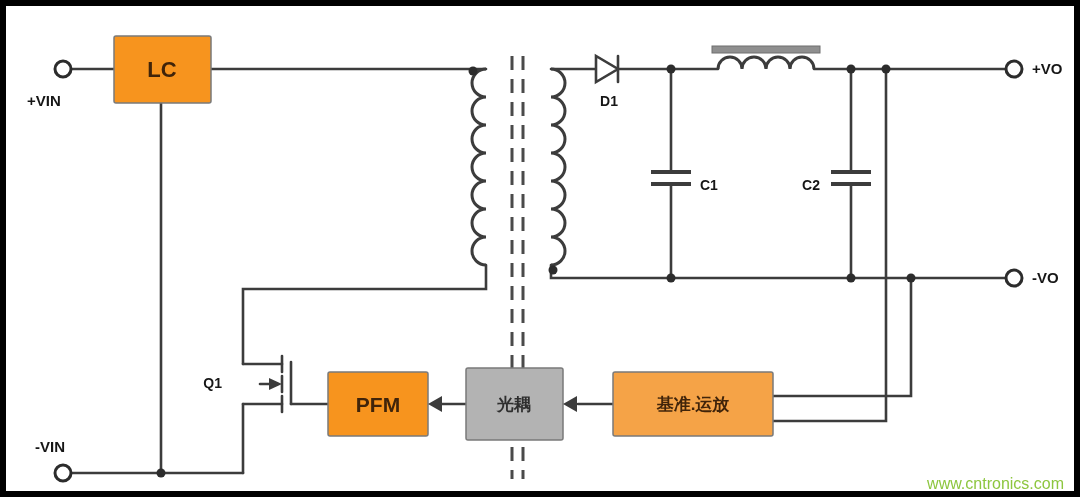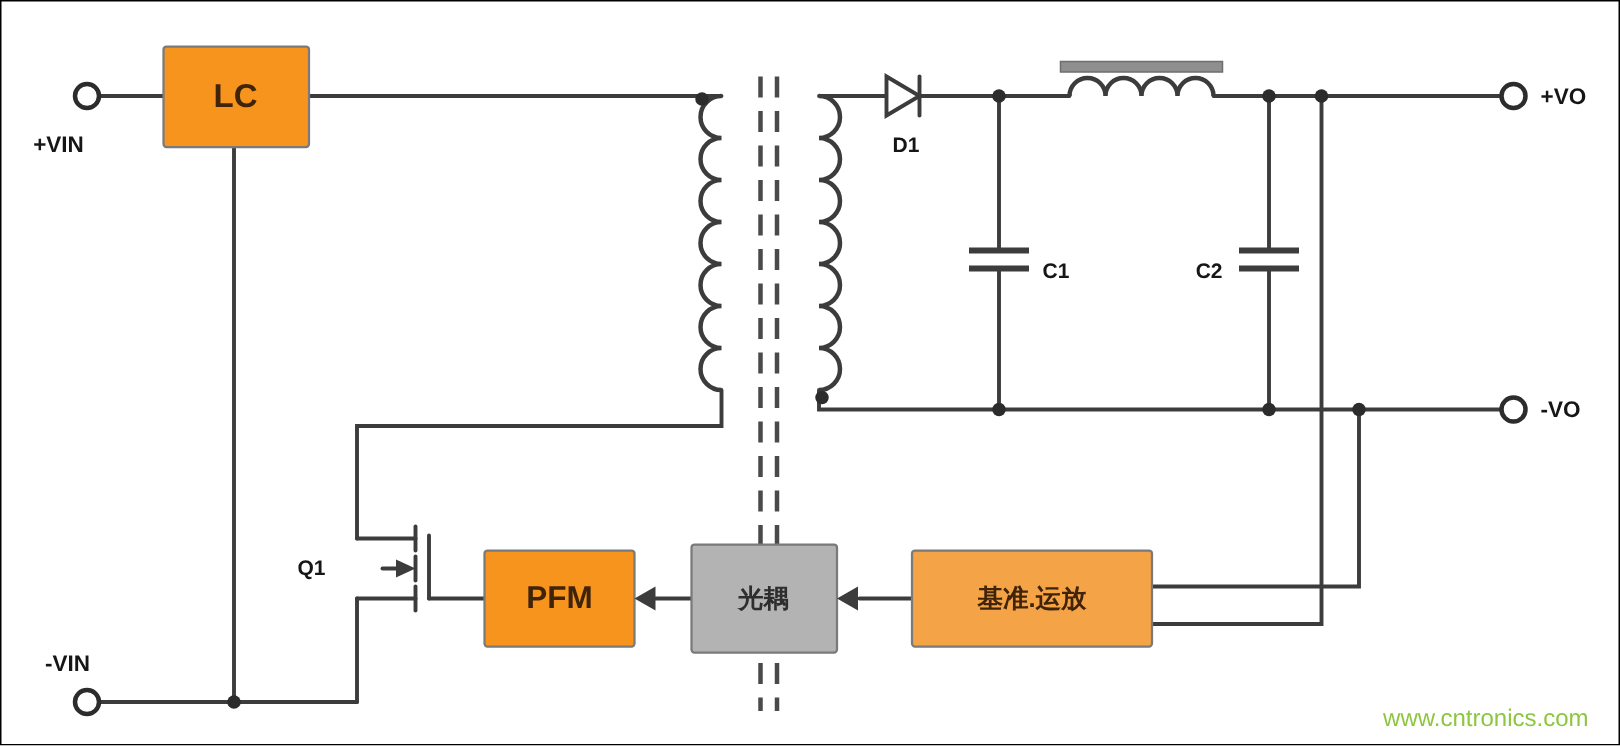--- a/index.html
+++ b/index.html
@@ -3,21 +3,21 @@
 <meta charset="utf-8">
 <style>
   html, body { margin: 0; padding: 0; background: #ffffff; }
   .canvas-wrap {
     position: relative;
     width: 1080px;
     height: 497px;
     background: #ffffff;
     font-family: "Liberation Sans", "DejaVu Sans", sans-serif;
     overflow: hidden;
-    border: 1px solid #000000;
+    border: 6px solid #000000;
     box-sizing: border-box;
   }
   svg { display: block; }
   .wire        { stroke: #3c3c3c; stroke-width: 2.6; fill: none; stroke-linecap: round; }
   .wire-thick  { stroke: #3c3c3c; stroke-width: 4;   fill: none; stroke-linecap: butt; }
   .coil        { stroke: #3c3c3c; stroke-width: 3;   fill: none; }
   .core-dash   { stroke: #4a4a4a; stroke-width: 3;   fill: none; stroke-dasharray: 14 9; }
   .dot         { fill: #2c2c2c; stroke: none; }
   .terminal    { fill: #ffffff; stroke: #2c2c2c; stroke-width: 3; }
   .diode-body  { fill: #ffffff; stroke: #3c3c3c; stroke-width: 2.6; }

